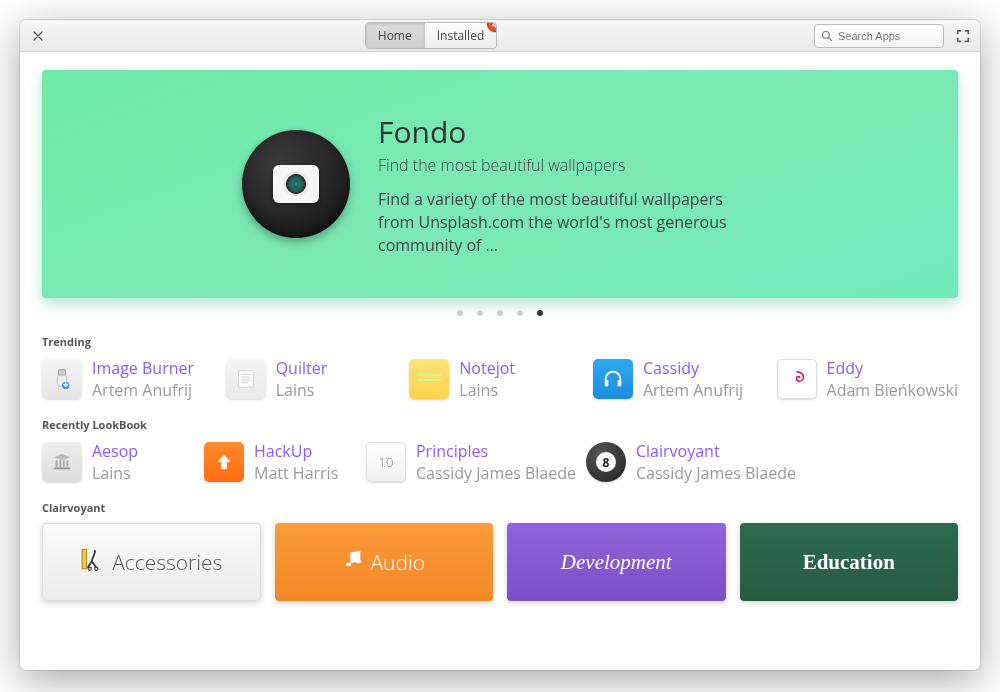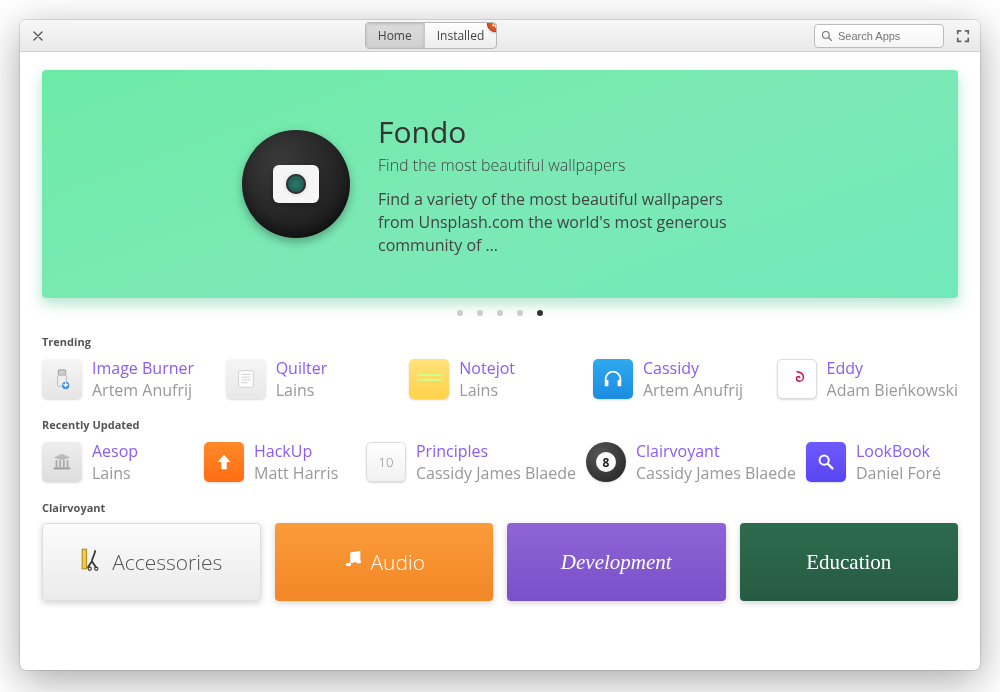--- a/index.html
+++ b/index.html
@@ -128,21 +128,21 @@
   .ic-look{background:linear-gradient(#6d5aff,#5946f0)}
 
   .categories{display:grid;grid-template-columns:repeat(4,1fr);gap:14px;margin-top:6px}
   .cat-card{
     height:78px;border-radius:4px;display:flex;align-items:center;justify-content:center;gap:6px;
     color:#fff;font-size:21px;cursor:pointer;box-shadow:0 2px 6px rgba(0,0,0,.18)
   }
   .cat-acc{background:linear-gradient(#fbfbfb,#ebebeb);color:#555;border:1px solid #ddd;font-weight:300}
   .cat-audio{background:linear-gradient(#fb9b3a,#f28726);font-weight:300}
   .cat-dev{background:linear-gradient(#8f64d8,#7b50c8);font-family:cursive;font-style:italic;font-weight:400}
-  .cat-edu{background:linear-gradient(#2d6b4e,#265b43);font-family:"Georgia",serif;font-weight:400}
+  .cat-edu{background:linear-gradient(#2d6b4e,#265b43);font-family:"Georgia",serif;font-weight:700}
 
   
   .app-icon svg{width:22px;height:22px}
 </style>
 </head>
 <body>
 
 <div class="window">
 
   <div class="titlebar">
@@ -265,21 +265,21 @@
               <path d="M12 4c4 0 7 3 7 6 0 2.5-2 4.5-4.5 4.5-2 0-3-1.5-3-3 0-1.3 1-2.3 2.2-2.3.8 0 1.3.6 1.3 1.2" fill="none" stroke="#d70a53" stroke-width="1.6" stroke-linecap="round"></path>
             </svg>
         </div>
         <div class="app-meta">
           <div class="app-name">Eddy</div>
           <div class="app-author">Adam Bieńkowski</div>
         </div>
       </div>
     </div>
 
-    <div class="section-label">Recently Updated</div>
+    <div class="section-label">Recently LookBook</div>
     <div class="app-row">
 
       <div class="app-card">
         <div class="app-icon ic-aesop">
           <svg viewBox="0 0 24 24">
               <path d="M3 7l9-4 9 4-9 3z" fill="#bbb"></path>
               <rect x="5" y="10" width="2" height="8" fill="#aaa"></rect>
               <rect x="9" y="10" width="2" height="8" fill="#aaa"></rect>
               <rect x="13" y="10" width="2" height="8" fill="#aaa"></rect>
               <rect x="17" y="10" width="2" height="8" fill="#aaa"></rect>
@@ -317,32 +317,20 @@
       <div class="app-card">
         <div class="app-icon ic-clair" style="border-radius:50%">
           <div style="width:20px;height:20px;border-radius:50%;background:#fff;display:flex;align-items:center;justify-content:center;font-size:12px;font-weight:700;color:#222">8</div>
         </div>
         <div class="app-meta">
           <div class="app-name">Clairvoyant</div>
           <div class="app-author">Cassidy James Blaede</div>
         </div>
       </div>
 
-      <div class="app-card">
-        <div class="app-icon ic-look">
-          <svg viewBox="0 0 24 24">
-              <circle cx="10" cy="10" r="5" fill="none" stroke="#fff" stroke-width="2.2"></circle>
-              <line x1="14" y1="14" x2="19" y2="19" stroke="#fff" stroke-width="2.5" stroke-linecap="round"></line>
-            </svg>
-        </div>
-        <div class="app-meta">
-          <div class="app-name">LookBook</div>
-          <div class="app-author">Daniel Foré</div>
-        </div>
-      </div>
     </div>
 
     <div class="section-label">Clairvoyant</div>
     <div class="categories">
       <div class="cat-card cat-acc">
         <span>
           <svg width="26" height="26" viewBox="0 0 24 24">
               <rect x="2" y="3" width="4" height="18" fill="#f2c94c" stroke="#b28a1e"></rect>
               <path d="M14 4c0 4-3 7-3 10l4 6m-4-6l-4 6" fill="none" stroke="#333" stroke-width="1.6"></path>
               <circle cx="9" cy="21" r="1.5" fill="none" stroke="#333"></circle>

